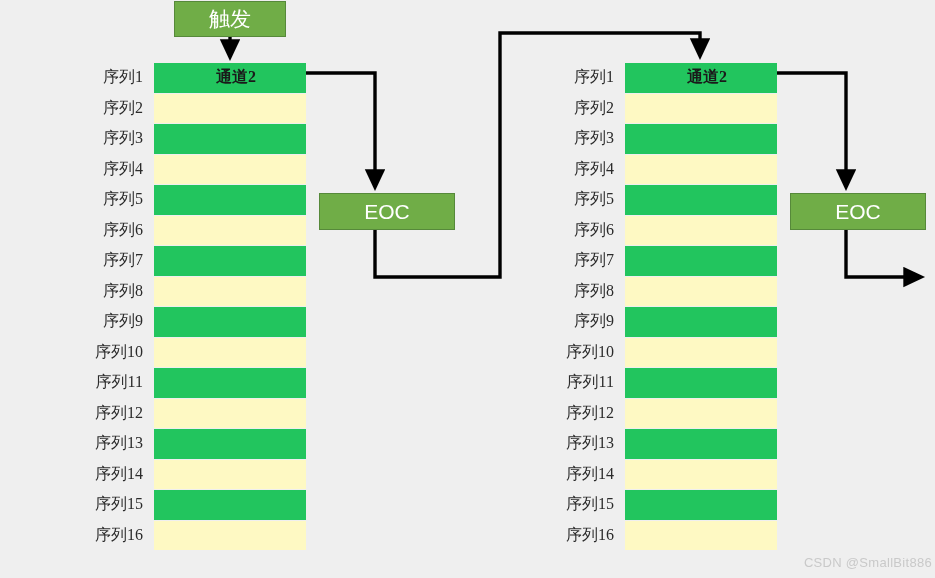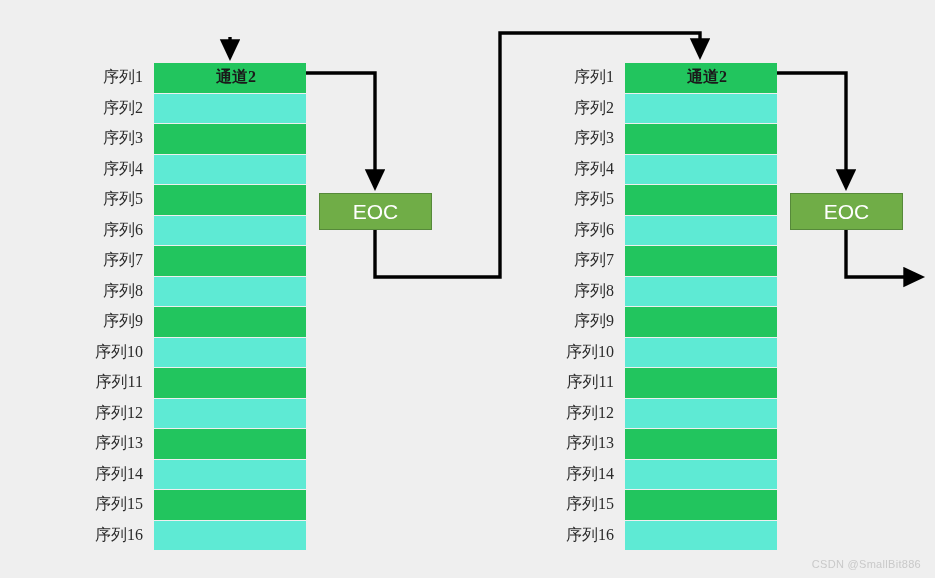--- a/index.html
+++ b/index.html
@@ -33,21 +33,21 @@
   }
   .proc-box.trigger {
     left: 174px;
     top: 1px;
     width: 112px;
     height: 36px;
     font-size: 21px;
     font-family: "Liberation Serif", "DejaVu Serif", serif;
   }
   .proc-box.eoc {
-    width: 113px;
+    width: 136px;
     height: 37px;
     font-size: 21px;
     font-family: "Liberation Sans", sans-serif;
   }
   .proc-box.eoc-1 { left: 319px; top: 193px; }
   .proc-box.eoc-2 { left: 790px; top: 193px; }
 
   
   .seq-table {
     position: absolute;
@@ -57,21 +57,21 @@
   .seq-table.tbl-1 { left: 154px; }
   .seq-table.tbl-2 { left: 625px; }
 
   .seq-row {
     position: relative;
     height: 30.5px;
     box-sizing: border-box;
     border-bottom: 1.5px solid #efefef;
   }
   .seq-row.odd  { background: #22c55e; }
-  .seq-row.even { background: #5eead4; }
+  .seq-row.even { background: #fef9c3; }
 
   .seq-row .cell-text {
     position: absolute;
     left: 0;
     right: 0;
     top: 0;
     bottom: 0;
     display: flex;
     align-items: center;
     justify-content: center;
@@ -105,23 +105,23 @@
     left: 0;
     top: 0;
     width: 935px;
     height: 578px;
     pointer-events: none;
   }
 
   
   .watermark {
     position: absolute;
-    right: 14px;
+    right: 3px;
     bottom: 8px;
-    font-size: 11px;
+    font-size: 13px;
     color: #c9c9c9;
     letter-spacing: 0.3px;
     font-family: "Liberation Sans", sans-serif;
   }
 </style>
 </head>
 <body>
 
 <div id="stage">
 
@@ -136,20 +136,23 @@
 
     <path d="M305,73 L375,73 L375,187" stroke="#000000" stroke-width="3.4" fill="none" marker-end="url(#arrowhead)"></path>
 
     <path d="M375,230 L375,277 L500,277 L500,33 L700,33 L700,56" stroke="#000000" stroke-width="3.4" fill="none" marker-end="url(#arrowhead)"></path>
 
     <path d="M776,73 L846,73 L846,187" stroke="#000000" stroke-width="3.4" fill="none" marker-end="url(#arrowhead)"></path>
 
     <path d="M846,230 L846,277 L921,277" stroke="#000000" stroke-width="3.4" fill="none" marker-end="url(#arrowhead)"></path>
   </svg>
 
+  <div class="proc-box trigger">
+    <span>触发</span>
+  </div>
 
   <div class="proc-box eoc eoc-1">
     <span>EOC</span>
   </div>
 
   <div class="proc-box eoc eoc-2">
     <span>EOC</span>
   </div>
 
   <div class="seq-table tbl-1">

